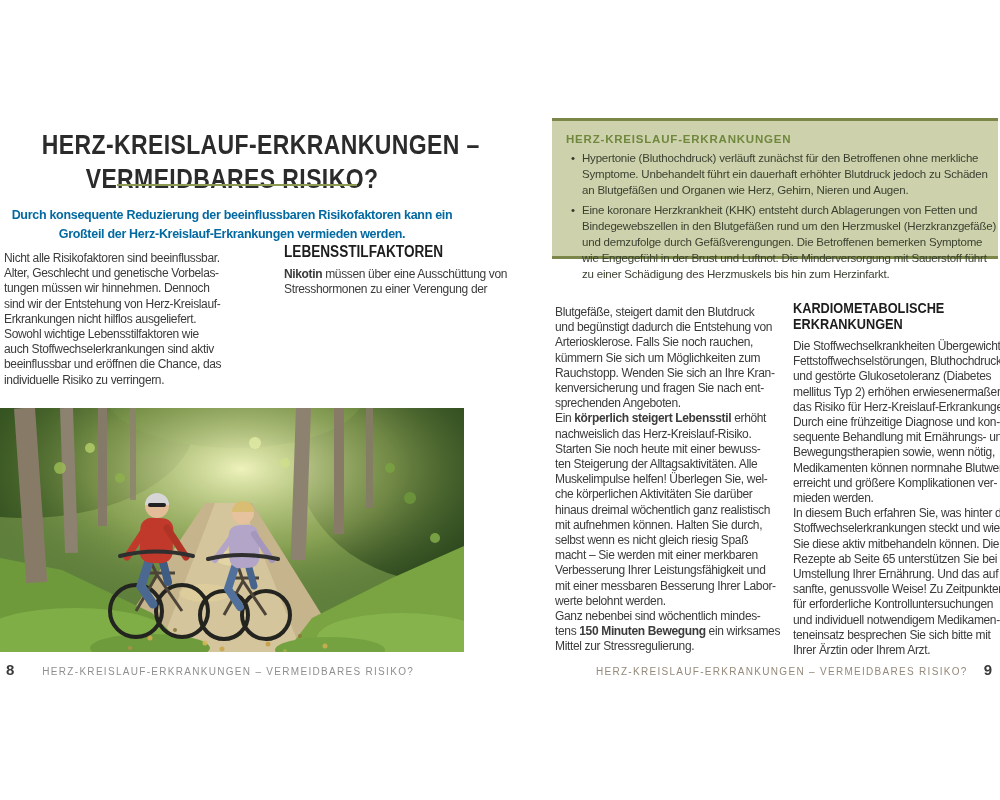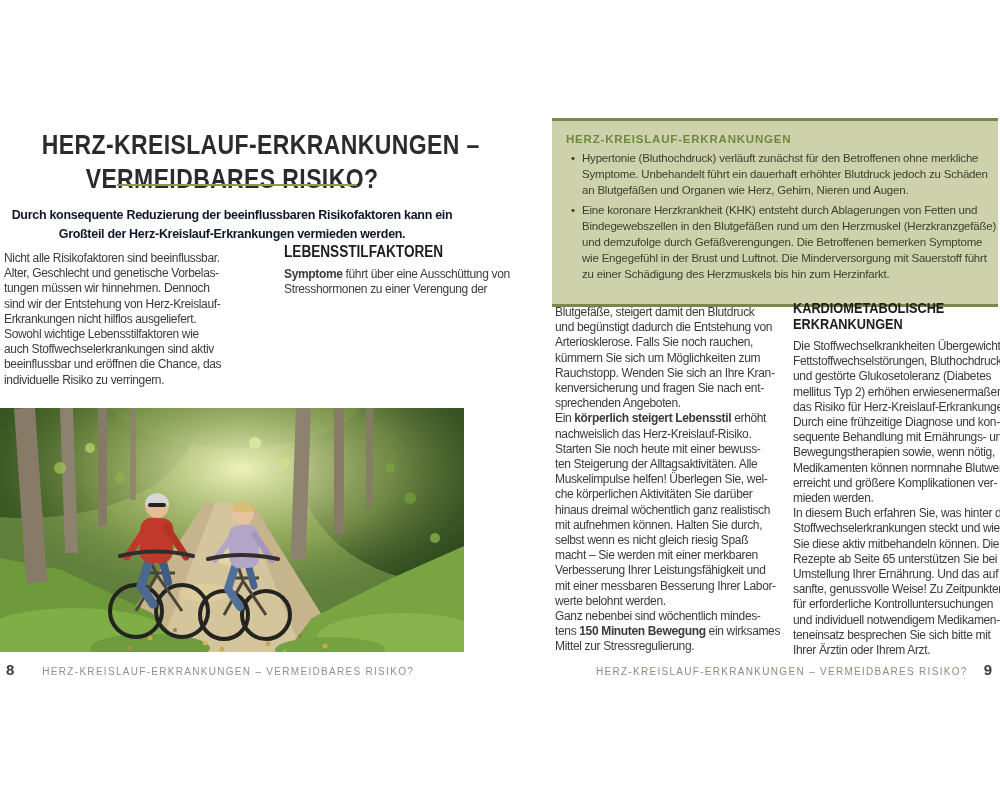--- a/index.html
+++ b/index.html
@@ -10,37 +10,37 @@
   
   .title {
     position:absolute; top:109px; left:0; width:464px; text-align:center;
     font-size:28px; line-height:34px; font-weight:bold; color:#2b2b2b;
     white-space:pre; transform:scaleX(0.82); transform-origin:50% 50%;
     letter-spacing:0.5px;
   }
   .title-rule { position:absolute; top:184px; left:117px; width:240px; height:2px; background:#8d9a52; }
   .intro {
     position:absolute; top:193px; left:10px; width:444px; text-align:center;
-    font-size:12.5px; line-height:19px; font-weight:bold; color:#0f172a;
+    font-size:12.5px; line-height:19px; font-weight:bold; color:#0369a1;
     white-space:pre; letter-spacing:-0.3px;
   }
   .body-text { font-size:12px; line-height:15.2px; letter-spacing:-0.35px; white-space:pre; color:#3b3b3b; }
   .b { font-weight:bold; }
   .col-l1 { position:absolute; left:4px;   top:251px; width:224px; }
   .col-l2 { position:absolute; left:236px; top:243px; width:228px;margin-left:48px; }
   .col-heading {
     font-size:16px; line-height:17px; font-weight:bold; color:#1d1d1d;
     white-space:pre; transform:scaleX(0.85); transform-origin:left center; margin:0 0 7px 0;
   }
   .col-heading.small { font-size:15px; line-height:16px; }
   .photo { position:absolute; left:0; top:408px; width:464px; height:244px; }
   .photo svg { display:block; width:100%; height:100%; }
   
   .infobox {
-    position:absolute; left:552px; top:118px; width:446px; height:189px; box-sizing:border-box;
+    position:absolute; left:552px; top:118px; width:446px; height:141px; box-sizing:border-box;
     background:#cdd1ac; border-top:3px solid #7b8749; border-bottom:3px solid #7b8749;
     padding:12px 14px 0 14px;
   }
   .infobox-heading { font-size:11.5px; font-weight:bold; color:#6f883d; letter-spacing:0.8px; margin:0 0 5px 0; }
   .infobox ul { margin:0; padding:0; }
   .infobox li {
     list-style:none; position:relative; padding-left:12px; margin:4px;
     font-size:11.5px; line-height:16px; letter-spacing:-0.2px; color:#3a4030; white-space:pre;
   }
   .infobox li::before { content:"\2022"; position:absolute; left:1px; top:0; color:#2f3526; }
@@ -69,21 +69,21 @@
 tungen müssen wir hinnehmen. Dennoch
 sind wir der Entstehung von Herz-Kreislauf-
 Erkrankungen nicht hilflos ausgeliefert.
 Sowohl wichtige Lebensstilfaktoren wie
 auch Stoffwechselerkrankungen sind aktiv
 beeinflussbar und eröffnen die Chance, das
 individuelle Risiko zu verringern.</div>
 
   <div class="col-l2">
     <h2 class="col-heading">LEBENSSTILFAKTOREN</h2>
-    <div class="body-text"><span class="b">Symptome</span><span> führt über eine Ausschüttung von
+    <div class="body-text"><span class="b">Nikotin</span><span> müssen über eine Ausschüttung von
 Stresshormonen zu einer Verengung der</span></div>
   </div>
 
   <div class="photo">
     <svg viewBox="0 0 464 244" preserveAspectRatio="none">
       <defs>
         <radialGradient id="glow" cx="0.52" cy="0.25" r="0.6">
           <stop offset="0" stop-color="#eef2bc"></stop>
           <stop offset="0.55" stop-color="#a9bd66" stop-opacity="0.55"></stop>
           <stop offset="1" stop-color="#5d7c38" stop-opacity="0"></stop>

